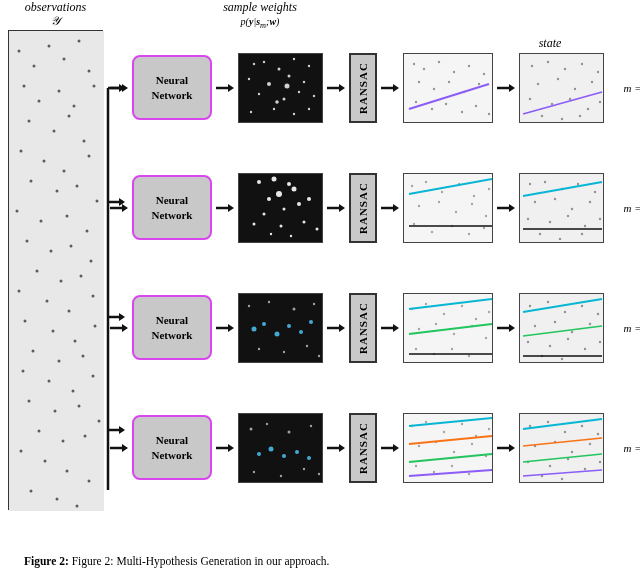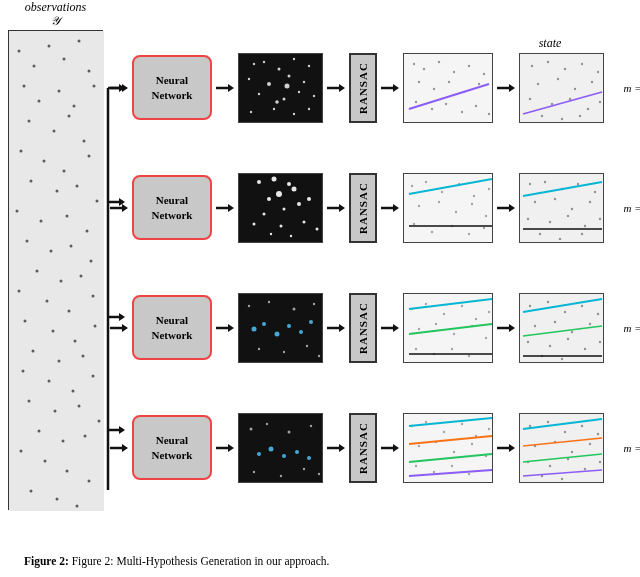--- a/index.html
+++ b/index.html
@@ -45,21 +45,21 @@
       top: 30px;
       width: 95px;
       height: 480px;
       background: #e8e8e8;
       border: 1.5px solid #333;
     }
 
     
     .nn-box {
       background: #c8c8c8;
-      border: 2px solid #ef4444;
+      border: 2px solid #d946ef;
       border-radius: 8px;
       display: flex;
       align-items: center;
       justify-content: center;
       text-align: center;
       font-size: 11px;
       font-weight: bold;
       line-height: 1.3;
       width: 80px;
       height: 65px;
@@ -128,20 +128,24 @@
   </style>
 </head>
 <body>
 
 <div class="diagram-container">
 
   <div class="header-labels">
     <div class="header-label" style="left: 8px; width: 95px;">
       <span>observations</span><br>
       <span style="font-style:italic;">𝒴</span>
+    </div>
+    <div class="header-label" style="left: 200px; width: 120px;">
+      <span>sample weights</span><br>
+      <span style="font-size:10px;">p(<b>y</b>|<b>s</b><sub>m</sub>;<b>w</b>)</span>
     </div>
     <div class="header-label" style="left: 505px; width: 90px; margin-top: 36px;">
       <span>state</span><br>
       <span style="font-size:10px;"><b>s</b><sub>m+1</sub></span>
     </div>
   </div>
 
   <div class="obs-image">
     <svg width="95" height="480" xmlns="http://www.w3.org/2000/svg">
 

